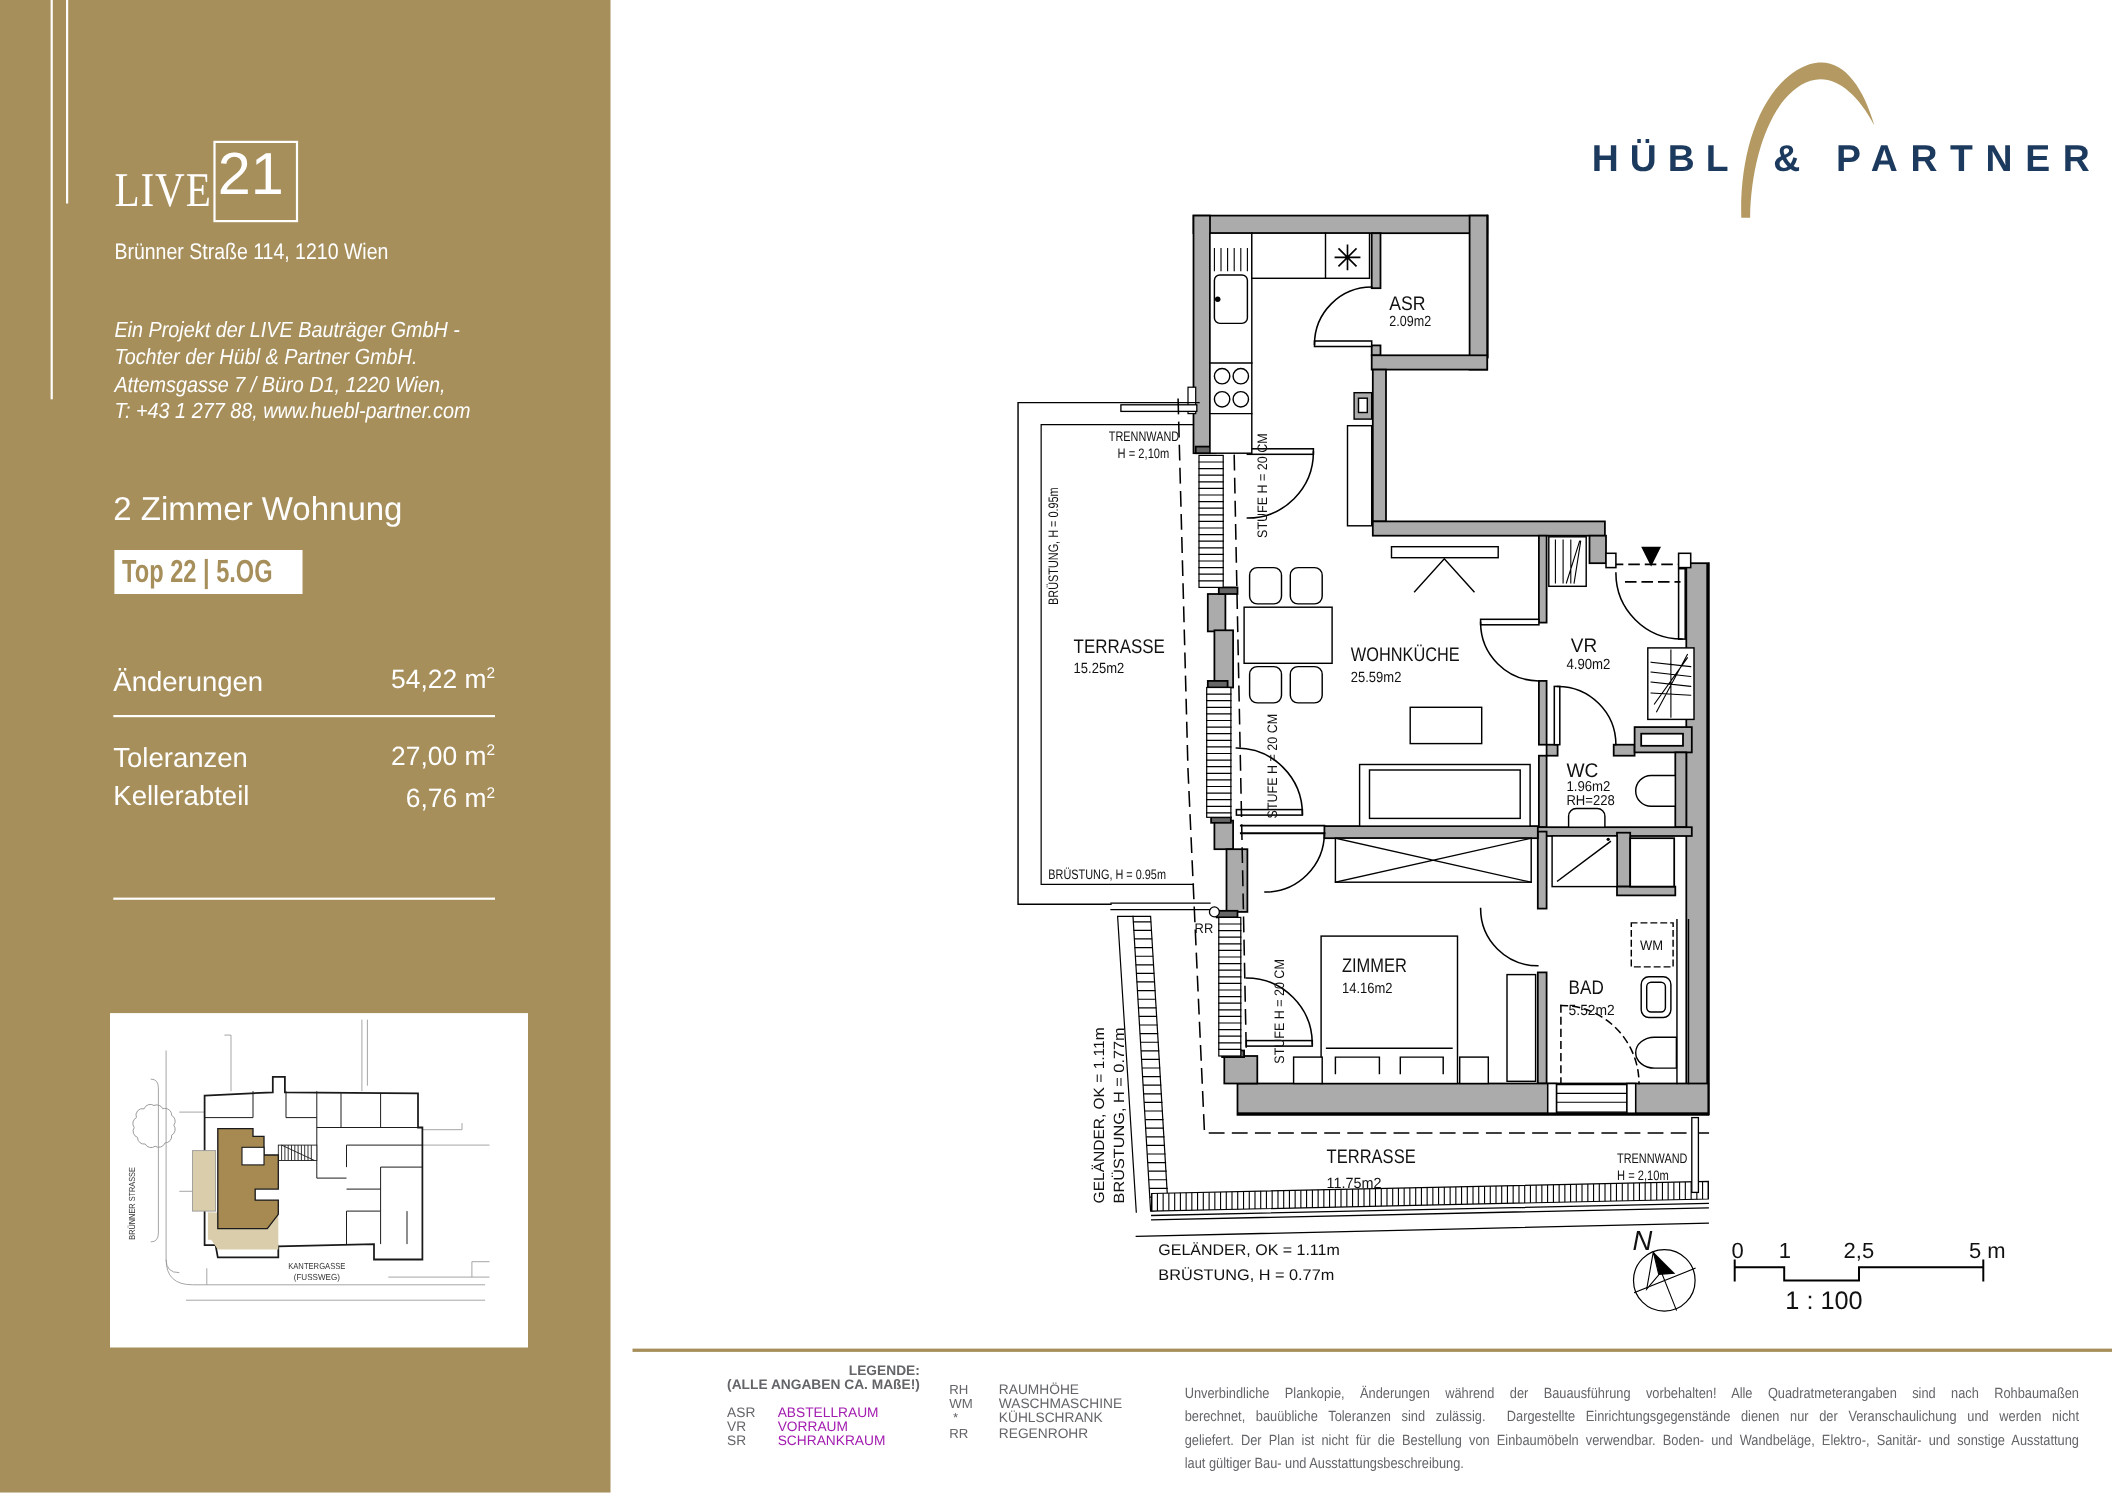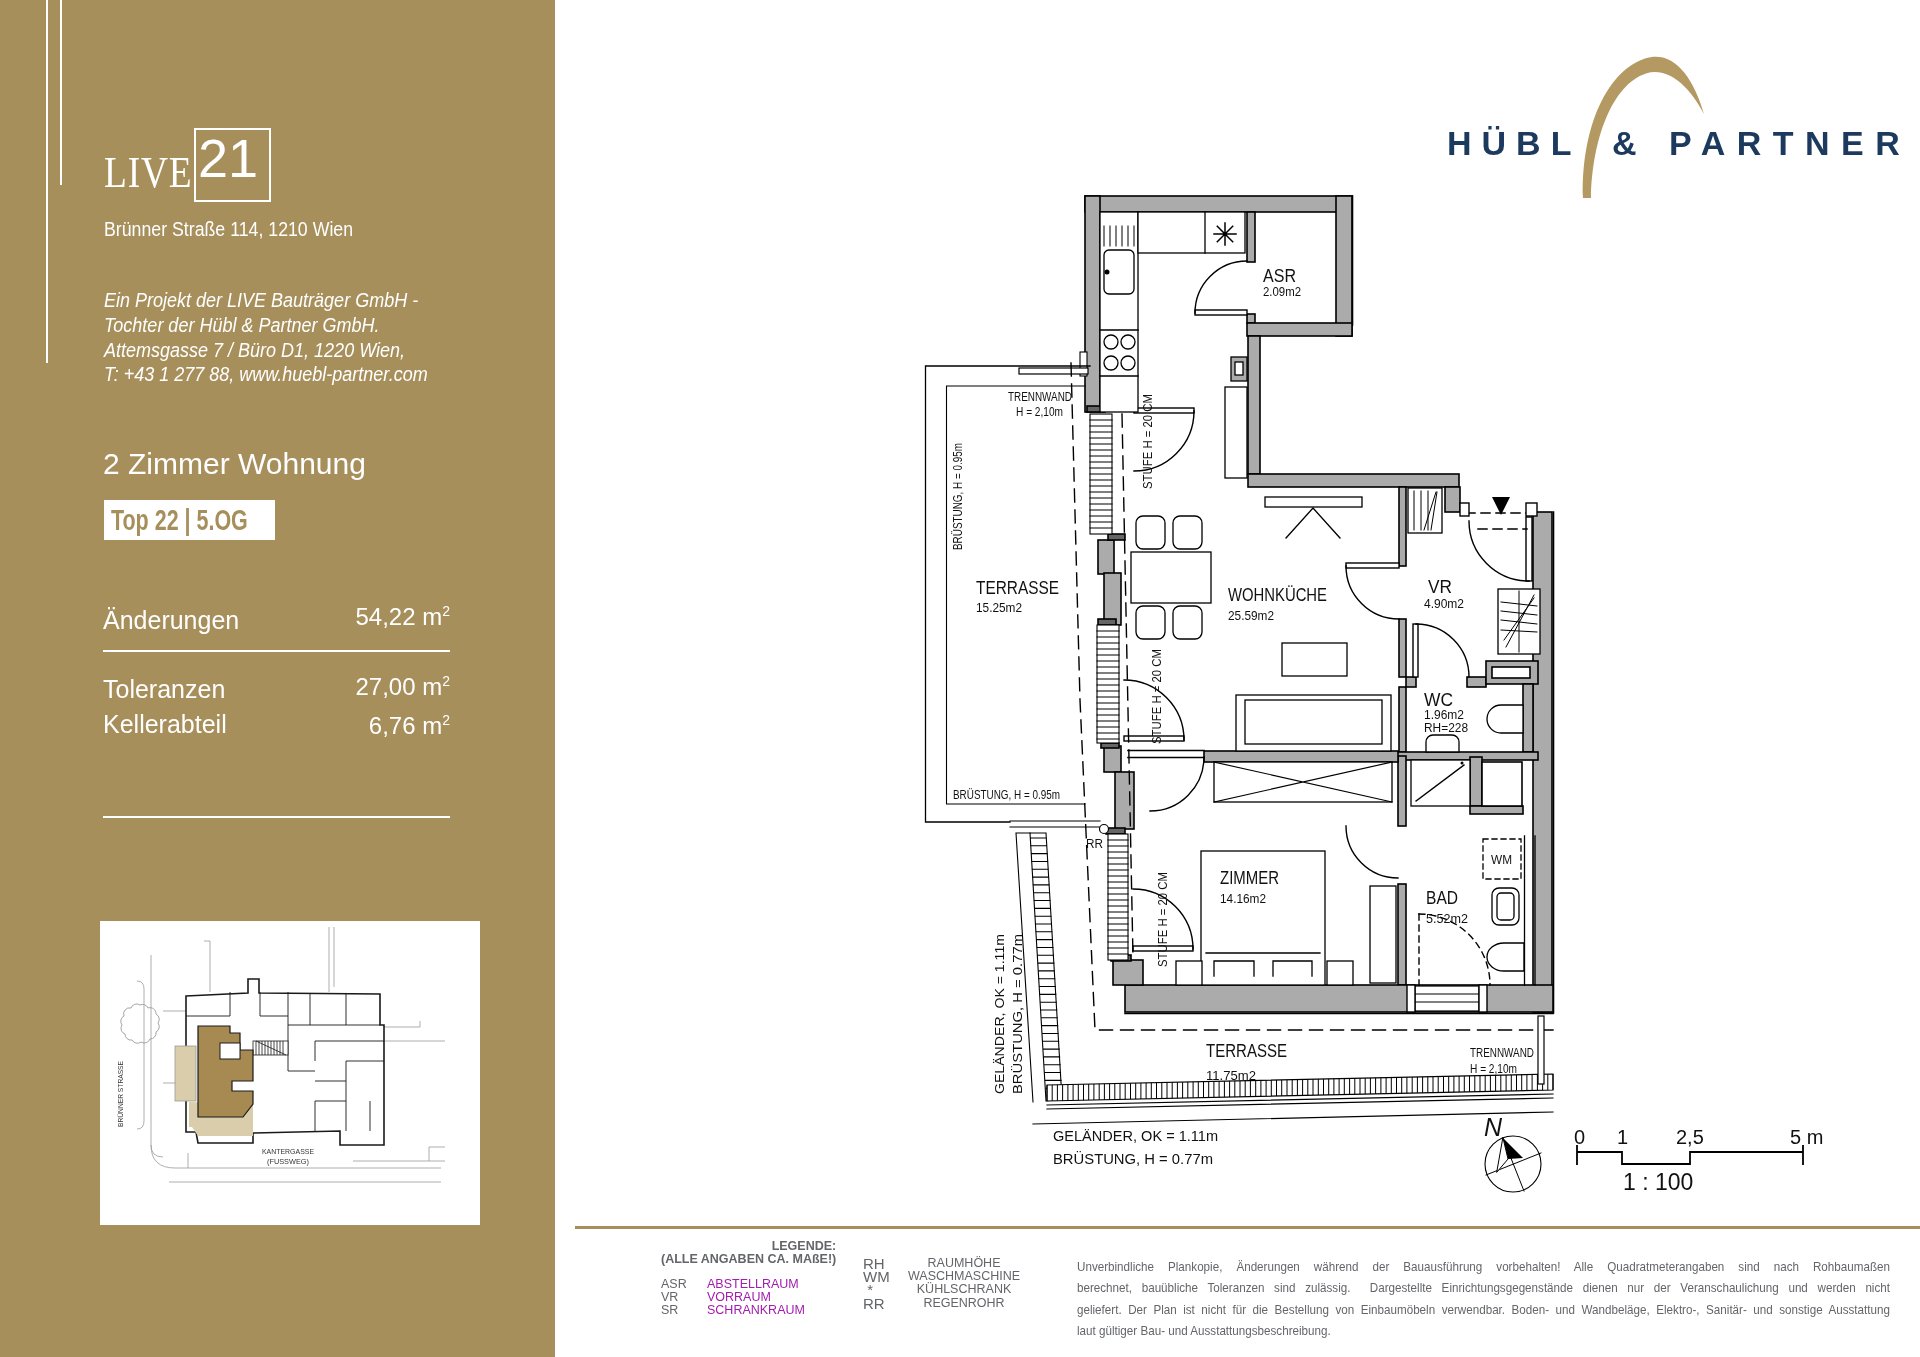--- a/index.html
+++ b/index.html
@@ -668,21 +668,21 @@
         </g>
     </g>
   </g>
 </svg>
 
 <div class="abs" style="left:575px;top:1226px;width:1345px;height:3px;background:#a78f5c;"></div>
 
 <div class="abs" style="left:661px;top:1240px;color:#636569;font-size:12.5px;font-weight:bold;line-height:13.2px;text-align:right;">LEGENDE:<br>(ALLE ANGABEN CA. MAßE!)</div>
 <div class="abs" style="left:661px;top:1278px;color:#636569;font-size:12.5px;line-height:13.2px;">ASR<br>VR<br>SR</div>
 <div class="abs" style="left:707px;top:1278px;color:#a21caf;font-size:12.5px;line-height:13.2px;">ABSTELLRAUM<br>VORRAUM<br>SCHRANKRAUM</div>
-<div class="abs" style="left:863px;top:1257px;color:#636569;font-size:15px;line-height:13.2px;">RH<br>WM<br>&nbsp;*<br>RR</div>
-<div class="abs" style="left:908px;top:1257px;color:#636569;font-size:12.5px;line-height:13.2px;text-align:center;">RAUMHÖHE<br>WASCHMASCHINE<br>KÜHLSCHRANK<br>REGENROHR</div>
+<div class="abs" style="left:863px;top:1257px;color:#636569;font-size:12px;line-height:13.2px;">RH<br>WM<br>&nbsp;*<br>RR</div>
+<div class="abs" style="left:908px;top:1257px;color:#636569;font-size:12.5px;line-height:13.2px;">RAUMHÖHE<br>WASCHMASCHINE<br>KÜHLSCHRANK<br>REGENROHR</div>
 
 <div class="abs" style="left:1077px;top:1256px;width:935px;color:#636569;font-size:13.4px;line-height:21.4px;transform:scaleX(0.8695);transform-origin:0 0;">
   <div style="text-align:justify;text-align-last:justify;">Unverbindliche Plankopie, Änderungen während der Bauausführung vorbehalten! Alle Quadratmeterangaben sind nach Rohbaumaßen</div>
   <div style="text-align:justify;text-align-last:justify;">berechnet, bauübliche Toleranzen sind zulässig.&nbsp; Dargestellte Einrichtungsgegenstände dienen nur der Veranschaulichung und werden nicht</div>
   <div style="text-align:justify;text-align-last:justify;">geliefert. Der Plan ist nicht für die Bestellung von Einbaumöbeln verwendbar. Boden- und Wandbeläge, Elektro-, Sanitär- und sonstige Ausstattung</div>
   <div>laut gültiger Bau- und Ausstattungsbeschreibung.</div>
 </div>
 
 </body></html>

